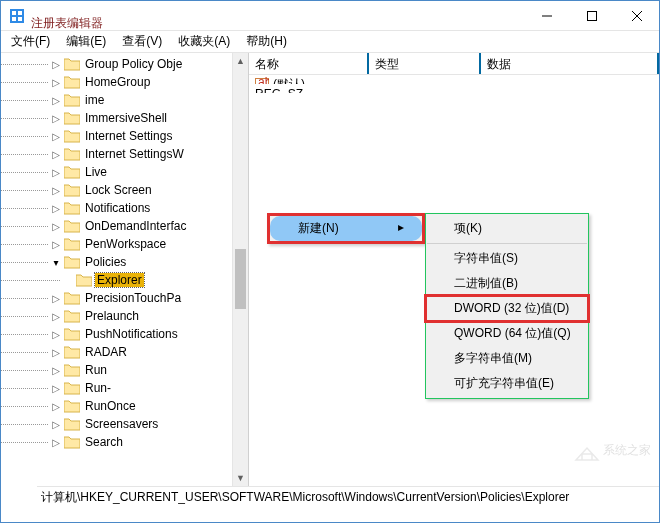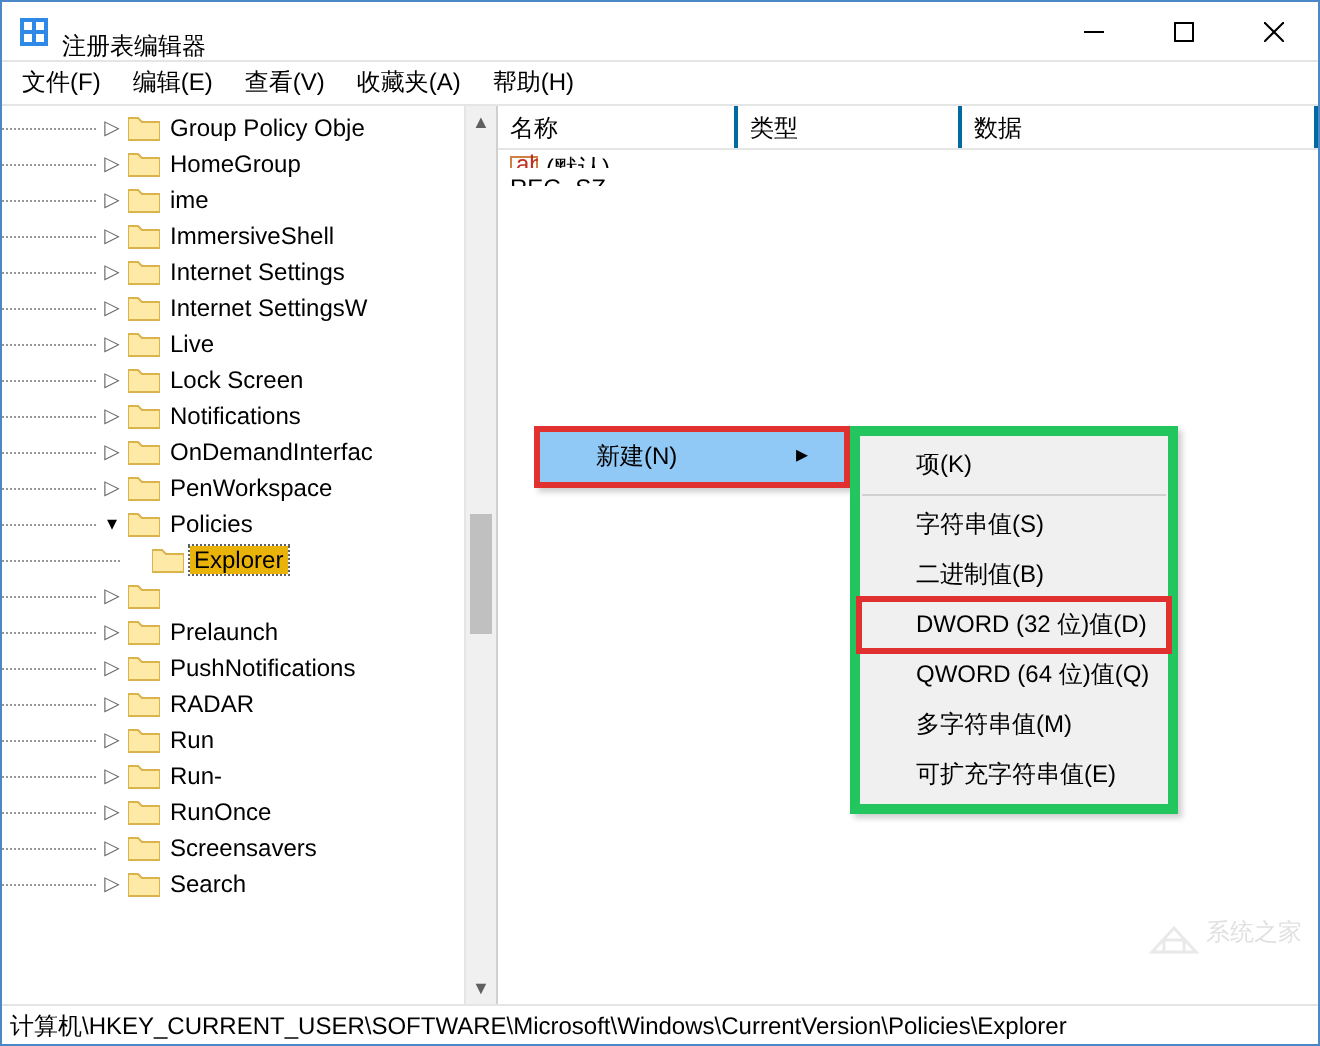--- a/index.html
+++ b/index.html
@@ -1,20 +1,20 @@
 <!DOCTYPE html>
 <html><head>
 <meta charset="utf-8">
 <style>
 * { margin: 0; padding: 0; box-sizing: border-box; font-family: "Microsoft YaHei", SimSun, Arial, sans-serif; font-size: 12px; }
 body { width: 660px; height: 523px; background: #fff; overflow: hidden; }
 .window { width: 100%; height: 100%; border: 1px solid #4a88c7; display: flex; flex-direction: column; }
 .titlebar { height: 30px; background: #fff; display: flex; align-items: center; border-bottom: 1px solid #e5e5e5; }
 .titlebar-icon { width: 16px; height: 16px; margin: 0 6px 0 8px; }
-.titlebar-title { flex: 1; color: #000000; margin-top: 15px; }
+.titlebar-title { flex: 1; color: #7f1d1d; margin-top: 15px; }
 .win-controls { display: flex; height: 100%; }
 .win-btn { width: 45px; display: flex; align-items: center; justify-content: center; color: #000; }
 .menubar { height: 22px; display: flex; align-items: center; padding: 0 2px; border-bottom: 1px solid #e5e5e5; }
 .menu-item { padding: 2px 8px; color: #000; }
 .content { flex: 1; display: flex; min-height: 0; position: relative; }
 .tree-panel { width: 248px; border-right: 1px solid #d0d0d0; overflow: hidden; position: relative; }
 .tree { padding: 2px 0; }
 .tree-row { display: flex; align-items: center; height: 18px; white-space: nowrap; }
 .expander { width: 14px; height: 14px; display: inline-flex; align-items: center; justify-content: center; color: #666; font-size: 10px; }
 .expander.open { color: #000; }
@@ -22,27 +22,27 @@
 .node-label { padding: 0 2px; }
 .node-label.selected { background: #eab308; outline: 1px dotted #606060; }
 .dots { width: 12px; display: inline-block; background-image: linear-gradient(90deg,#999 1px,transparent 1px); background-size: 2px 1px; background-repeat: repeat-x; background-position: 0 50%; height: 18px; }
 .list-panel { flex: 1; display: flex; flex-direction: column; }
 .list-header { display: flex; height: 22px; border-bottom: 1px solid #e5e5e5; }
 .list-header-cell { padding: 3px 6px; border-right: 2px solid #0369a1; color: #000; }
 .list-body { flex: 1; position: relative; }
 .list-row { display: flex; height: 18px; align-items: flex-start; flex-direction: column; }
 .list-cell { padding: 1px 6px; overflow: hidden; white-space: nowrap; }
 .reg-icon { width: 14px; height: 14px; margin-right: 4px; vertical-align: middle; }
-.statusbar { height: 20px; border-top: 1px solid #e5e5e5; padding: 2px 4px; color: #000; white-space: nowrap; overflow: hidden; }
+.statusbar { height: 36px; border-top: 1px solid #e5e5e5; padding: 2px 4px; color: #000; white-space: nowrap; overflow: hidden; margin-left: 36px; }
 .scrollbar-v { position: absolute; right: 0; top: 0; bottom: 0; width: 16px; background: #f0f0f0; border-left: 1px solid #e5e5e5; display: flex; flex-direction: column; }
 .scroll-btn { height: 16px; display: flex; align-items: center; justify-content: center; color: #606060; font-size: 9px; }
 .scroll-thumb { background: #c0c0c0; margin: 0 2px; }
-.context-menu { position: absolute; background: #f0f0f0; border: 5px solid #22c55e; box-shadow: 2px 2px 3px rgba(0,0,0,.2); z-index: 10; }
+.context-menu { position: absolute; background: #f0f0f0; border: 1px solid #22c55e; box-shadow: 2px 2px 3px rgba(0,0,0,.2); z-index: 10; }
 .ctx-item { padding: 4px 18px 4px 28px; color: #000; white-space: nowrap; }
-.ctx-item.highlighted { background: #90c8f6; }
+.ctx-item.highlighted { background: #90c8f6; border-radius: 10px; }
 .ctx-sep { height: 1px; background: #d0d0d0; margin: 2px 1px; }
 .ctx-arrow { float: right; margin-left: 20px; color: #000; }
 .ctx-primary { left: 266px; top: 160px; width: 158px; border: 3px solid #e03030; }
 .ctx-sub { left: 424px; top: 160px; width: 164px; padding: 2px 0; }
 .ctx-item.dword { outline: 3px solid #e03030; outline-offset: -1px; }
 .col-name { width: 120px; }
 .col-type { width: 112px; }
 .col-data { flex: 1; }
 .watermark { position: absolute; right: 8px; bottom: 24px; opacity: .25; pointer-events: none; font-size: 11px; color: #888; }
 .watermark svg { vertical-align: middle; }
@@ -239,20 +239,21 @@
           </div>
           <div class="tree-row">
             <span class="dots"></span>
             <span class="dots"></span>
             <span class="dots"></span>
             <span class="dots"></span>
             <span class="expander">▷</span>
             <span class="folder-icon"><svg width="16" height="14" viewBox="0 0 16 14">
                 <path d="M0 2 h5 l2 2 h9 v9 h-16 z" fill="#ffe9a6" stroke="#d8b44a"></path>
               </svg></span>
+            <span class="node-label">PrecisionTouchPa</span>
           </div>
           <div class="tree-row">
             <span class="dots"></span>
             <span class="dots"></span>
             <span class="dots"></span>
             <span class="dots"></span>
             <span class="expander">▷</span>
             <span class="folder-icon"><svg width="16" height="14" viewBox="0 0 16 14">
                 <path d="M0 2 h5 l2 2 h9 v9 h-16 z" fill="#ffe9a6" stroke="#d8b44a"></path>
               </svg></span>

